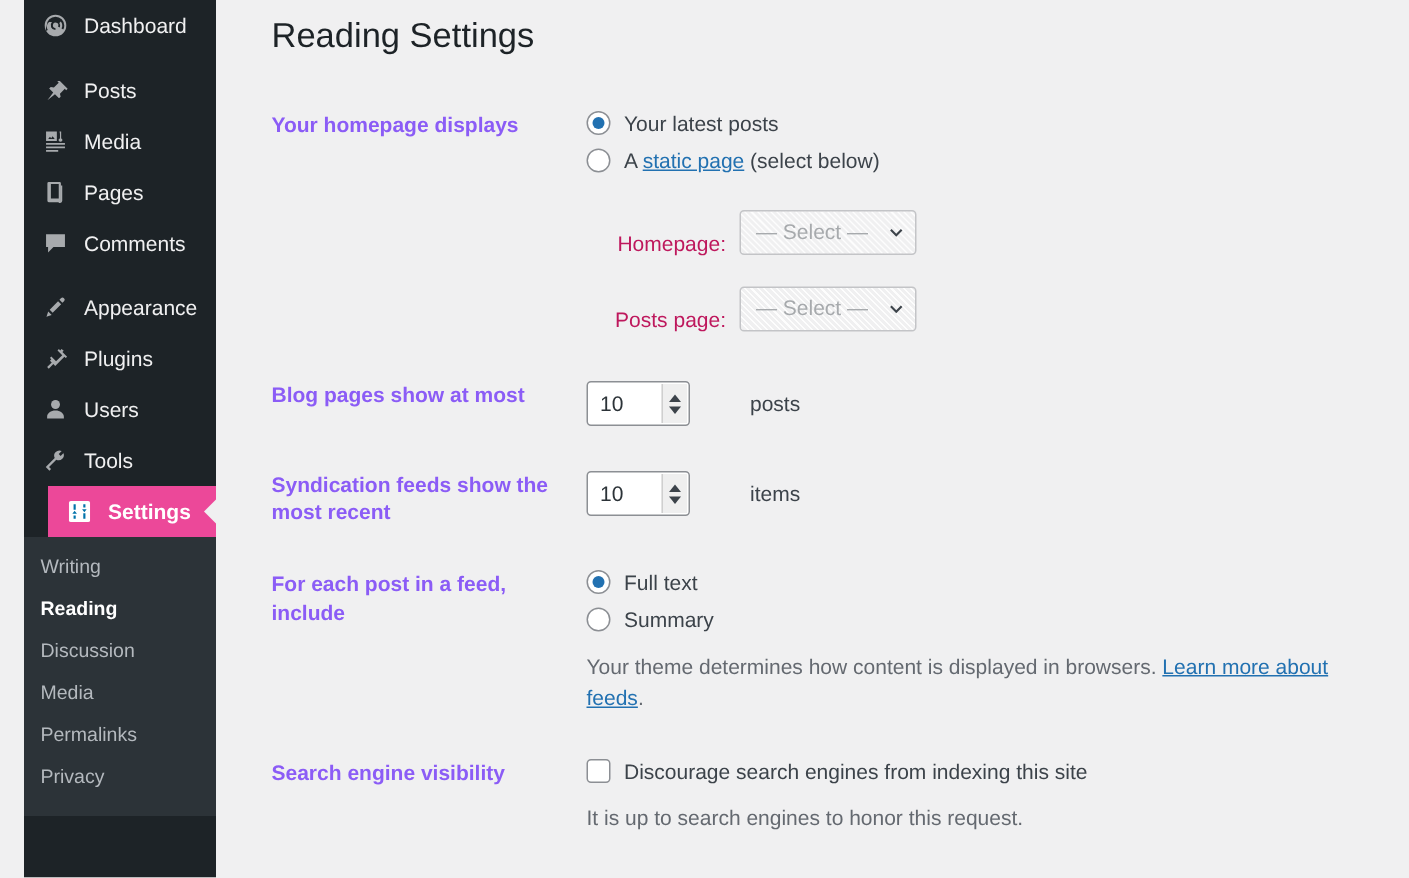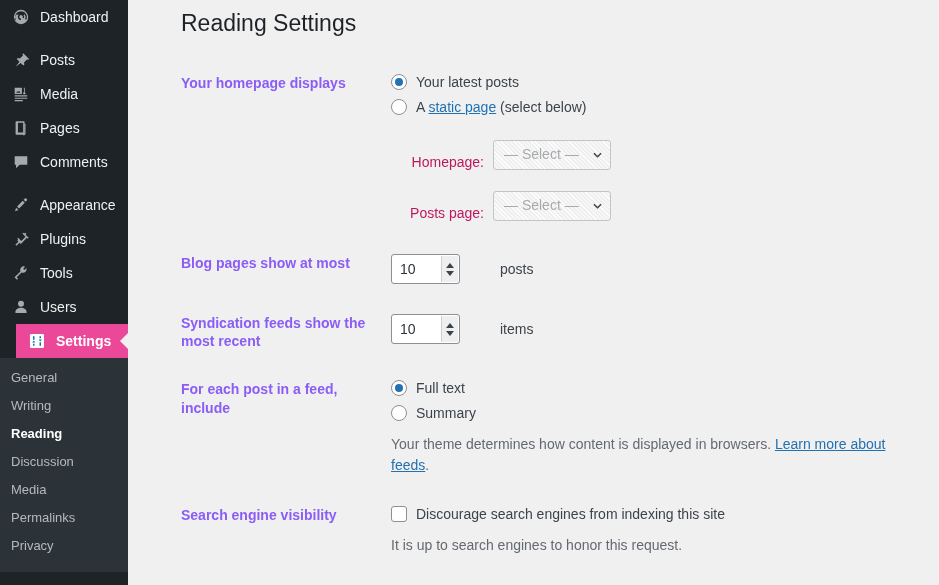--- a/index.html
+++ b/index.html
@@ -9,21 +9,21 @@
     overflow: hidden;
     background: #f0f0f1;
     font-family: "Liberation Sans", sans-serif;
   }
 
   
   #app { position: relative; width: 939px; height: 585px; }
 
   
   #sidebar {
-    position: absolute; left: 0; top: 0;
+    position: absolute; left: 16px; top: 0;
     width: 128px; height: 585px;
     background: #1d2327;
   }
   .menu-group { padding: 0; }
   .menu-gap { height: 9px; }
   .menu-item {
     position: relative;
     display: flex; align-items: center;
     height: 34px;
     padding-left: 11px;
@@ -297,49 +297,48 @@
         <span class="mi-icon">
           <svg width="18" height="18" viewBox="0 0 20 20" fill="currentColor">
             <path d="M14.5 3l-1 1-1-1-1 1 3.5 3.5-4.6 4.6-3.5-3.5-1 1 1 1-1 1 1.3 1.3-3.4 3.4 1.2 1.2 3.4-3.4 1.4 1.4 6.8-6.8 1 1 1-1-3.5-3.5 1-1L14.5 3z"></path>
           </svg>
         </span>
         <span class="mi-label">Plugins</span>
       </div>
       <div class="menu-item">
         <span class="mi-icon">
           <svg width="18" height="18" viewBox="0 0 20 20" fill="currentColor">
-            <path d="M15.8 4.2a3.9 3.9 0 01-5.2 5.2l-5.4 5.4 1.5 1.5-1.2 1.2-2.7-2.7 6.6-6.6A3.9 3.9 0 0114.6 3l-2.2 2.2 1.4 1.4 2.2-2.2c0-.1.1-.1-.2-.2z"></path>
-          </svg>
-        </span>
-        <span class="mi-label">Tools</span>
-      </div>
-      <div class="menu-item">
-        <span class="mi-icon">
-          <svg width="18" height="18" viewBox="0 0 20 20" fill="currentColor">
             <circle cx="10" cy="6.3" r="3.3"></circle>
             <path d="M10 10.8c-3.4 0-6.2 2-6.2 4.5v1.4h12.4v-1.4c0-2.5-2.8-4.5-6.2-4.5z"></path>
           </svg>
         </span>
         <span class="mi-label">Users</span>
+      </div>
+      <div class="menu-item">
+        <span class="mi-icon">
+          <svg width="18" height="18" viewBox="0 0 20 20" fill="currentColor">
+            <path d="M15.8 4.2a3.9 3.9 0 01-5.2 5.2l-5.4 5.4 1.5 1.5-1.2 1.2-2.7-2.7 6.6-6.6A3.9 3.9 0 0114.6 3l-2.2 2.2 1.4 1.4 2.2-2.2c0-.1.1-.1-.2-.2z"></path>
+          </svg>
+        </span>
+        <span class="mi-label">Tools</span>
       </div>
       <div class="menu-item current">
         <span class="mi-icon">
           <svg width="18" height="18" viewBox="0 0 20 20" fill="currentColor">
             <rect x="2.2" y="2.2" width="15.6" height="15.6" rx="1.4" fill="#fff"></rect>
             <path d="M7.2 4.6v4.1H5.6V4.6h1.6zM6.4 9.5l1.7 2.2H4.7l1.7-2.2zM6.4 15.4h-.8v-2.4h1.6v2.4h-.8z" fill="#0073aa"></path>
             <path d="M14.4 15.4v-4.1h-1.6v4.1h1.6zM13.6 10.5l1.7-2.2h-3.4l1.7 2.2zM13.6 4.6h-.8v2.4h1.6V4.6h-.8z" fill="#0073aa"></path>
           </svg>
         </span>
         <span class="mi-label">Settings</span>
         <span class="arrow"></span>
       </div>
     </div>
 
     <div id="submenu">
-      <a class="submenu-item">General</a>
       <a class="submenu-item">Writing</a>
       <a class="submenu-item current">Reading</a>
       <a class="submenu-item">Discussion</a>
       <a class="submenu-item">Media</a>
       <a class="submenu-item">Permalinks</a>
       <a class="submenu-item">Privacy</a>
     </div>
   </nav>
 
   <main id="content">

